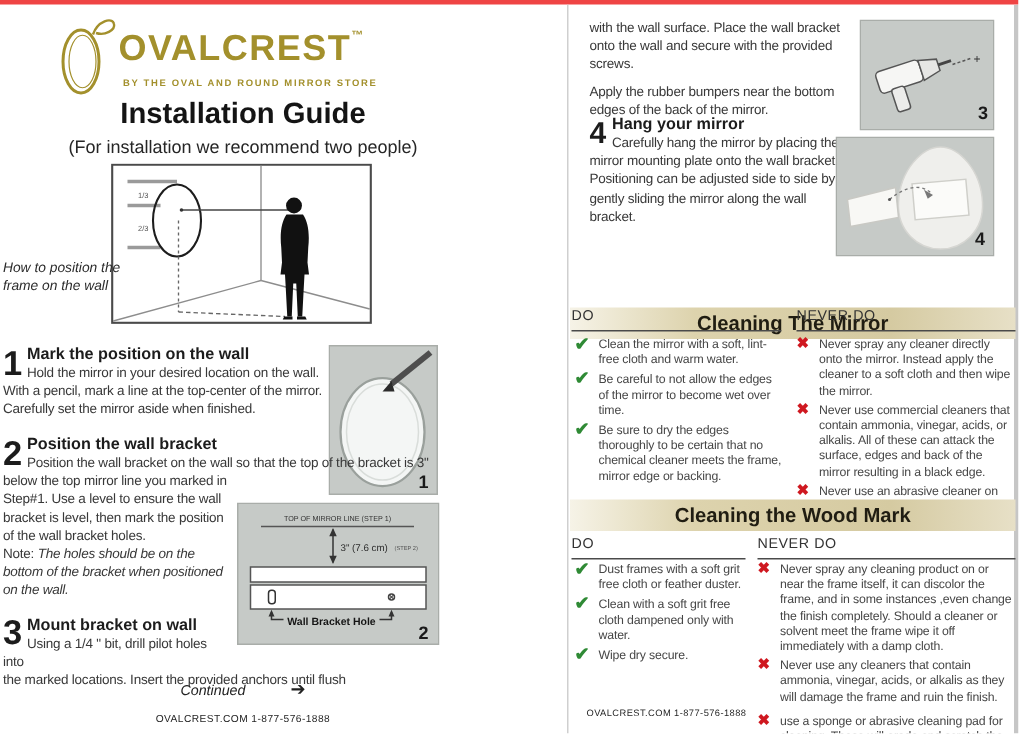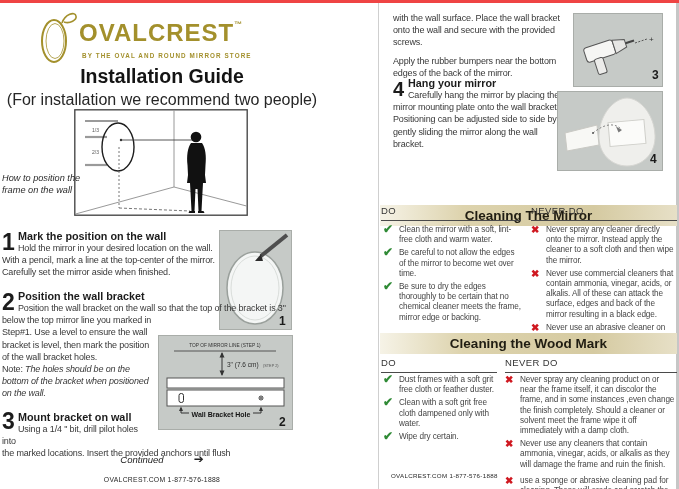--- a/index.html
+++ b/index.html
@@ -13,21 +13,21 @@
 
   
   .logo-o{position:absolute;left:34px;top:5px;}
   .brand-name{position:absolute;left:79px;top:16px;font-size:24px;font-weight:bold;
     color:#a3902c;letter-spacing:1px;white-space:nowrap;}
   .brand-name .tm{font-size:8px;vertical-align:14px;letter-spacing:0;}
   .brand-tagline{position:absolute;left:82px;top:49px;font-size:6.3px;font-weight:bold;
     letter-spacing:1.1px;color:#a3902c;white-space:nowrap;}
   .title{position:absolute;left:0;top:62px;width:324px;text-align:center;
     font-size:19.5px;font-weight:bold;color:#141414;}
-  .subtitle{position:absolute;left:0;top:88px;width:324px;text-align:center;font-size:16px;color:#262626;}
+  .subtitle{position:absolute;left:0;top:88px;width:324px;text-align:center;font-size:12px;color:#262626;}
   .room-figure{position:absolute;left:74px;top:106px;}
   .room-caption{position:absolute;left:2px;top:170px;width:82px;font-style:italic;
     font-size:9.2px;line-height:11.8px;color:#2b2b2b;}
   .step{position:absolute;}
   .step-num{float:left;width:14px;margin-right:2px;font-size:23px;font-weight:bold;
     color:#1c1c1c;line-height:24px;}
   .step-num.short{line-height:21px;}
   .step-heading{font-size:10.8px;font-weight:bold;color:#1c1c1c;line-height:12px;}
   .step-body{font-size:9px;line-height:12.2px;color:#383838;letter-spacing:-0.15px;}
   .narrow{width:152px;}
@@ -213,21 +213,21 @@
     <div class="item never"><span class="ico cross">✖</span><span>Never use an abrasive cleaner on any mirror surface.</span></div>
   </div>
 
   <div class="section-header" style="top:330px;">Cleaning the Wood Mark</div>
   <div class="col-head" style="left:381px;top:354px;width:116px;">DO</div>
   <div class="col-head" style="left:505px;top:354px;width:172px;">NEVER DO</div>
 
   <div class="items" style="left:383px;top:372px;width:114px;">
     <div class="item do"><span class="ico check">✔</span><span>Dust frames with a soft grit free cloth or feather duster.</span></div>
     <div class="item do"><span class="ico check">✔</span><span>Clean with a soft grit free cloth dampened only with water.</span></div>
-    <div class="item do"><span class="ico check">✔</span><span>Wipe dry certain.</span></div>
+    <div class="item do"><span class="ico check">✔</span><span>Wipe dry secure.</span></div>
   </div>
   <div class="items" style="left:505px;top:372px;width:171px;">
     <div class="item never"><span class="ico cross">✖</span><span>Never spray any cleaning product on or near the frame itself, it can discolor the frame, and in some instances ,even change the finish completely. Should a cleaner or solvent meet the frame wipe it off immediately with a damp cloth.</span></div>
     <div class="item never"><span class="ico cross">✖</span><span>Never use any cleaners that contain ammonia, vinegar, acids, or alkalis as they will damage the frame and ruin the finish.</span></div>
     <div class="item never gap"><span class="ico cross">✖</span><span>use a sponge or abrasive cleaning pad for cleaning. These will erode and scratch the finish.</span></div>
   </div>
 
   <div class="footer footer-right">OVALCREST.COM  1-877-576-1888</div>
 </div>
 

